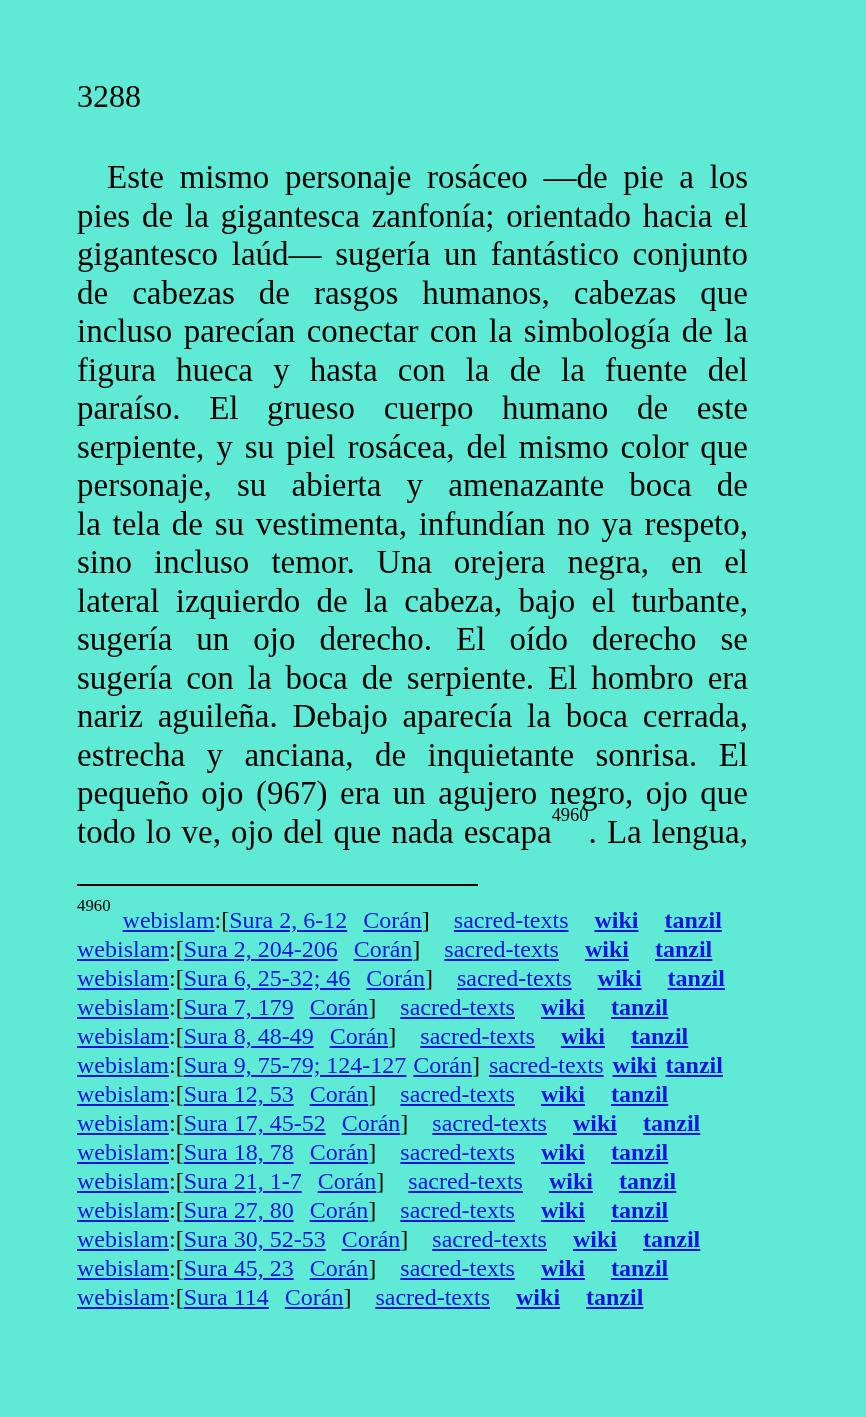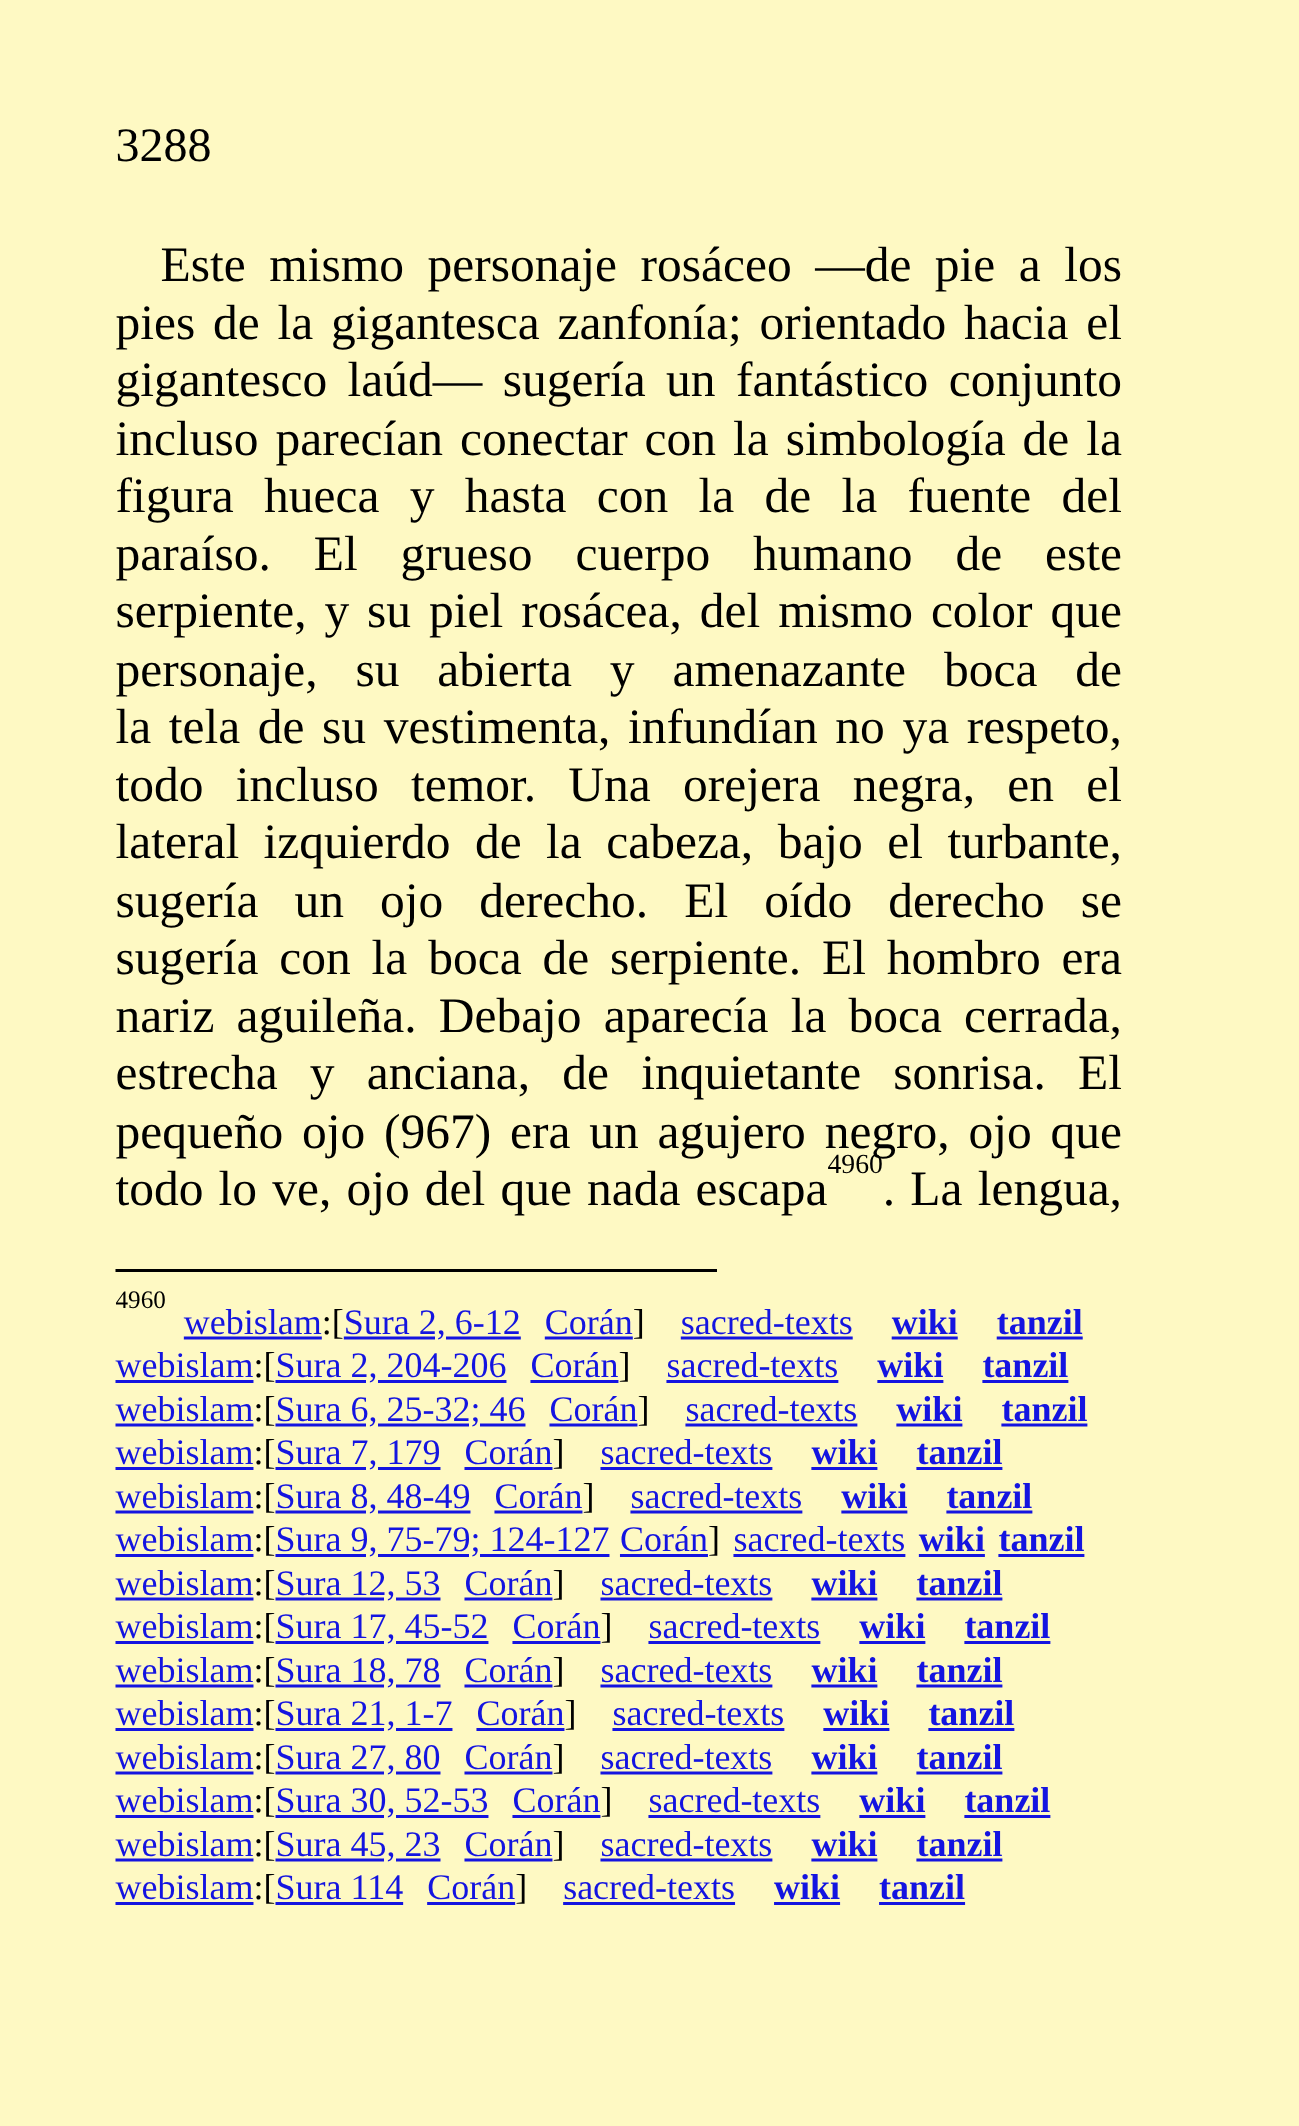--- a/index.html
+++ b/index.html
@@ -1,19 +1,19 @@
 <!DOCTYPE html>
 <html style="--link-color: #1414e0;"><head>
 <meta charset="utf-8">
 <style>
   html, body { margin: 0; padding: 0; background: #ffffff; }
   .page {
     width: 866px;
     height: 1417px;
-    background: #fef9c3;
+    background: #5eead4;
     box-sizing: border-box;
     padding: 78px 118px 0 77px;
     font-family: "Liberation Serif", serif;
     color: #000000;
     position: relative;
     overflow: hidden;
   }
   .page-number {
     font-size: 32px;
     line-height: 36px;
@@ -69,27 +69,28 @@
 </head>
 <body>
 
 <div class="page">
   <div class="page-number">3288</div>
 
   <div class="body-text">
     <div class="para-line indent">Este mismo personaje rosáceo —de pie a los</div>
       <div class="para-line">pies de la gigantesca zanfonía; orientado hacia el</div>
       <div class="para-line">gigantesco laúd— sugería un fantástico conjunto</div>
+      <div class="para-line">de cabezas de rasgos humanos, cabezas que</div>
       <div class="para-line">incluso parecían conectar con la simbología de la</div>
       <div class="para-line">figura hueca y hasta con la de la fuente del</div>
       <div class="para-line">paraíso. El grueso cuerpo humano de este</div>
       <div class="para-line">serpiente, y su piel rosácea, del mismo color que</div>
       <div class="para-line">personaje, su abierta y amenazante boca de</div>
       <div class="para-line">la tela de su vestimenta, infundían no ya respeto,</div>
-      <div class="para-line">todo incluso temor. Una orejera negra, en el</div>
+      <div class="para-line">sino incluso temor. Una orejera negra, en el</div>
       <div class="para-line">lateral izquierdo de la cabeza, bajo el turbante,</div>
       <div class="para-line">sugería un ojo derecho. El oído derecho se</div>
       <div class="para-line">sugería con la boca de serpiente. El hombro era</div>
       <div class="para-line">nariz aguileña. Debajo aparecía la boca cerrada,</div>
       <div class="para-line">estrecha y anciana, de inquietante sonrisa. El</div>
       <div class="para-line">pequeño ojo (967) era un agujero negro, ojo que</div>
       <div class="para-line last-line"><span>todo lo ve, ojo del que nada escapa</span><sup class="ref">4960</sup><span>. La lengua,</span></div>
   </div>
 
   <div class="fn-sep"></div>

